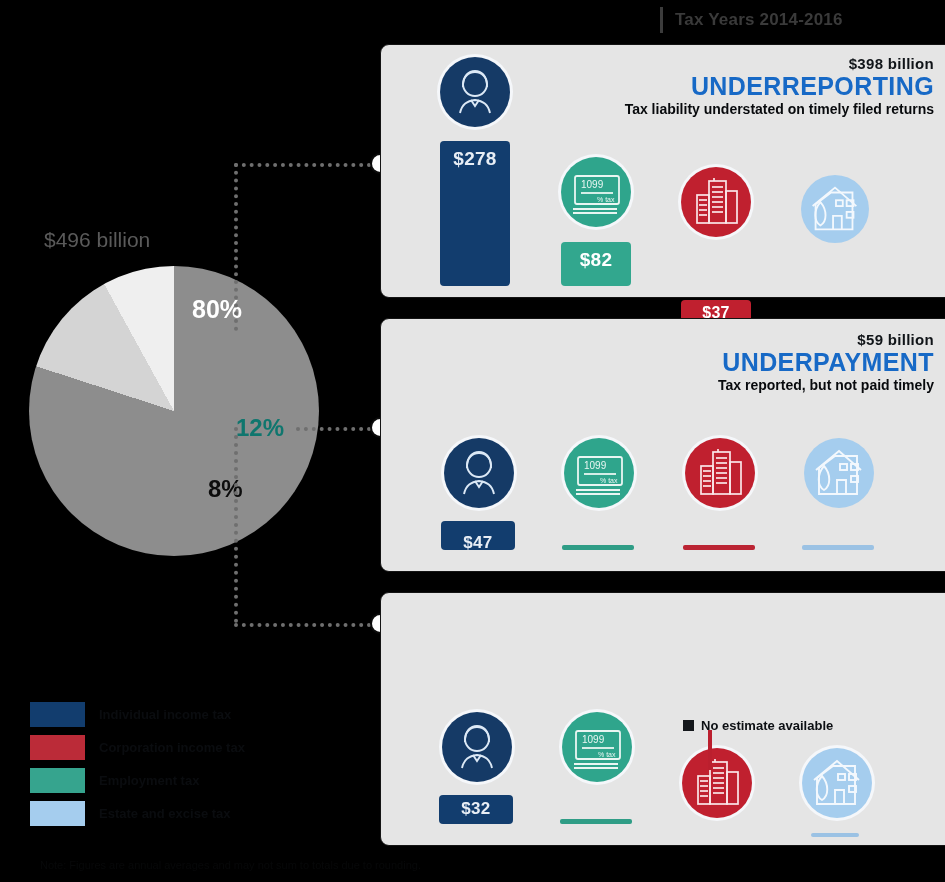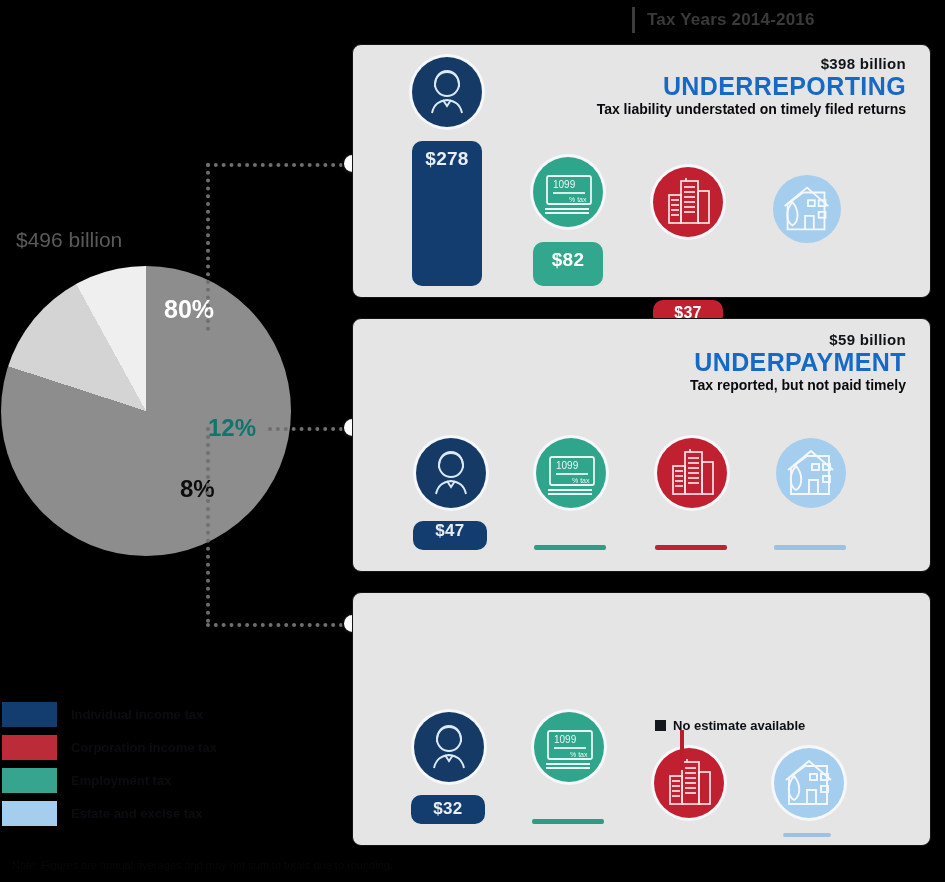--- a/index.html
+++ b/index.html
@@ -2,21 +2,21 @@
 <html><head>
 <meta charset="utf-8">
 <title>Tax Gap Infographic</title>
 <style>
   html,body{margin:0;padding:0;background:#000;}
   body{
     width:945px;height:882px;position:relative;overflow:hidden;
     font-family:"Liberation Sans","DejaVu Sans",sans-serif;
     color:#fff;
   }
-  .stage{position:absolute;inset:0;}
+  .stage{position:absolute;inset:0;margin-left:28px;}
 
   
   #header{position:absolute;left:632px;top:4px;display:flex;align-items:center;height:32px;}
   #header .rule{width:3px;height:26px;background:#3c3c3c;margin-right:12px;}
   #header .htxt{font-size:17px;font-weight:bold;color:#3a3a3a;letter-spacing:.2px;white-space:nowrap;}
 
   
   #pie-wrap{position:absolute;left:8px;top:228px;width:300px;height:300px;}
   #pie-total{position:absolute;left:8px;top:0px;font-size:21px;color:#5a5a5a;font-weight:normal;white-space:nowrap;}
   #pie{position:absolute;left:-7px;top:38px;width:290px;height:290px;border-radius:50%;
@@ -50,21 +50,21 @@
 
   
   .col{position:absolute;text-align:center;}
   .circ{border-radius:50%;box-shadow:0 0 0 3px #f5f7fa;position:relative;margin:0 auto;}
   .c-navy{background:#153a66;}
   .c-teal{background:#2fa58c;}
   .c-red{background:#c0202f;}
   .c-blue{background:#a5cdee;}
   .circ svg{position:absolute;inset:0;width:100%;height:100%;}
 
-  .bar{margin:0 auto;border-radius:10px;display:flex;align-items:flex-start;justify-content:center;}
+  .bar{margin:0 auto;border-radius:4px;display:flex;align-items:flex-start;justify-content:center;}
   .bar span{font-size:19px;font-weight:bold;color:#e8eef5;padding-top:7px;letter-spacing:.3px;}
   .b-navy{background:#123d6e;}
   .b-teal{background:#32a78e;}
   .b-red{background:#c0202f;}
   .b-red span,.b-teal span{color:#ffffff;}
   .line{margin:0 auto;border-radius:2px;}
   .l-teal{background:#2f9d86;}
   .l-red{background:#bb2433;}
   .l-blue{background:#9bc2e4;}
 
@@ -209,21 +209,21 @@
             <g fill="none" stroke="#dce9f6" stroke-width="1.9">
           <circle cx="35" cy="27" r="12"></circle>
               <path d="M23 30c0-12 6-16 12-16s12 4 12 16"></path>
           <path d="M20 56c2-9 7-12 15-13 8 1 13 4 15 13"></path>
               <path d="M31 43l4 6 4-6"></path>
         </g>
           </svg>
       </div>
     </div>
     <div class="bar b-navy" style="position:absolute;left:60px;top:202px;width:74px;height:29px;">
-      <span style="font-size:17px;padding-top:0;">$47</span>
+      <span style="font-size:17px;padding-top:12px;">$47</span>
     </div>
 
     <div class="col" style="left:180px;top:119px;width:76px;">
       <div class="circ c-teal" style="width:70px;height:70px;">
         <svg viewBox="0 0 70 70">
             <g fill="none" stroke="#e9f6f2" stroke-width="1.8">
           <rect x="14" y="19" width="44" height="28" rx="2"></rect>
           <text x="20" y="31" font-size="10" fill="#e9f6f2" stroke="none" font-family="Liberation Sans, sans-serif">1099</text>
           <line x1="20" y1="36" x2="52" y2="36"></line>
           <text x="36" y="45" font-size="7" fill="#e9f6f2" stroke="none" font-family="Liberation Sans, sans-serif">% tax</text>

